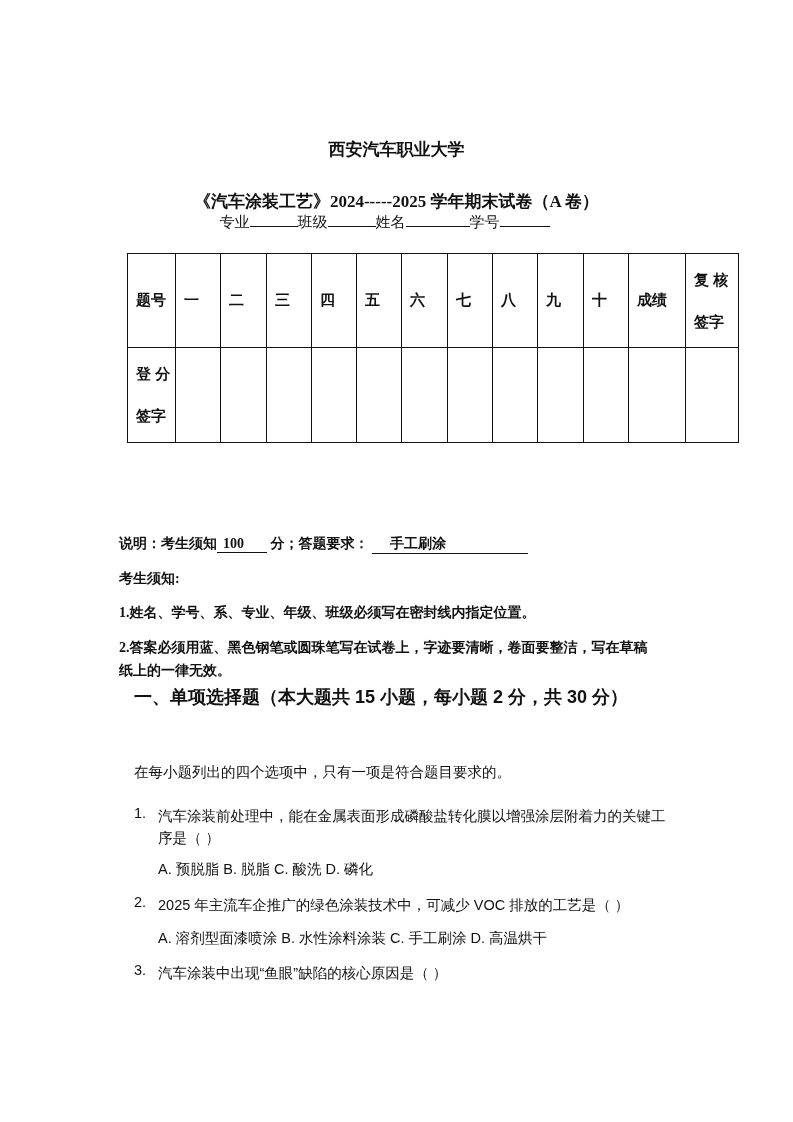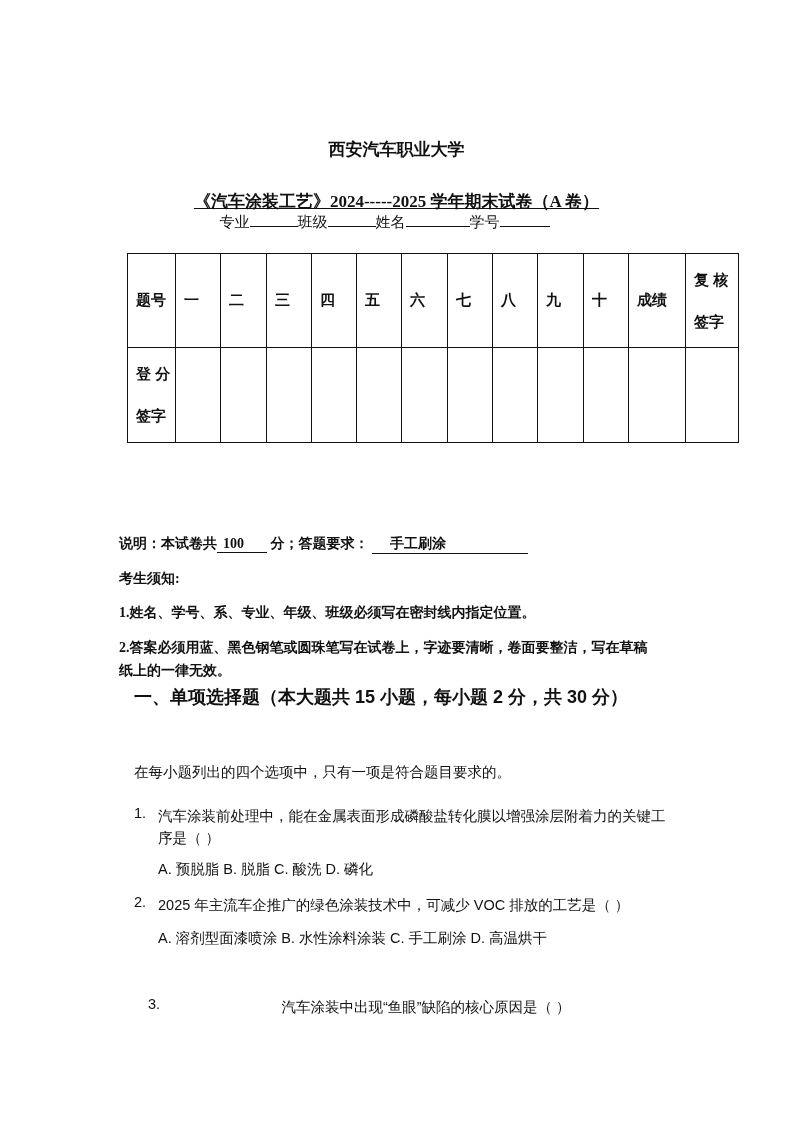--- a/index.html
+++ b/index.html
@@ -1,21 +1,21 @@
 <!DOCTYPE html>
 <html><head>
 <meta charset="utf-8">
 <style>
   html, body { margin:0; padding:0; background:#fff; }
   body { width:793px; height:1122px; position:relative; overflow:hidden; color:#111;
          font-family:"Liberation Serif","DejaVu Serif",serif; }
   .abs { position:absolute; }
   .title { left:0; width:793px; text-align:center; font-weight:bold; font-size:17px;margin-top:32px; }
   #uni { top:106px; }
-  #exam { top:158px;text-decoration:underline; }
+  #exam { top:158px; }
   .info { top:212px; left:0; width:769px; text-align:center; font-family:"Liberation Sans","DejaVu Sans",sans-serif; font-size:15px; }
   .info .blank { display:inline-block; border-bottom:1px solid #111; height:14px; vertical-align:baseline; }
   table.score { position:absolute; left:127px; top:253px; border-collapse:collapse;
                 font-family:"Liberation Sans","DejaVu Sans",sans-serif; font-size:15px; font-weight:bold; }
   table.score td { border:1.3px solid #111; padding:0 0 0 8px; text-align:left; vertical-align:middle; }
   .r1 td { height:93px; }
   .r2 td { height:52px; }
   .r3 td { height:94px; }
   .two-line { line-height:42px; }
   .bold { font-weight:bold; }
@@ -82,21 +82,21 @@
         <td></td>
         <td></td>
         <td></td>
         <td></td>
         <td></td>
   </tr>
 </tbody>
   </table>
 
 <div class="abs line bold" style="top:535px;">
-  <span>说明：本试卷共</span><span class="u" style="width:44px;padding-left:6px;">100</span>
+  <span>说明：考生须知</span><span class="u" style="width:44px;padding-left:6px;">100</span>
   <span>分；答题要求：</span>
   <span class="u" style="width:138px;padding-left:18px;">手工刷涂</span>
 </div>
 <div class="abs line bold" style="top:570px;">考生须知:</div>
 <div class="abs line bold" style="top:604px;">1.姓名、学号、系、专业、年级、班级必须写在密封线内指定位置。</div>
 <div class="abs line bold" style="top:639px;">2.答案必须用蓝、黑色钢笔或圆珠笔写在试卷上，字迹要清晰，卷面要整洁，写在草稿</div>
 <div class="abs line bold" style="top:662px;">纸上的一律无效。</div>
 
 <div class="abs sec">一、单项选择题（本大题共 15 小题，每小题 2 分，共 30 分）</div>
 <div class="abs p" style="left:134px; top:763px;">在每小题列出的四个选项中，只有一项是符合题目要求的。</div>
@@ -104,15 +104,15 @@
 <div class="abs p q" style="top:805px;">
   <span class="num">1.</span><span class="txt">汽车涂装前处理中，能在金属表面形成磷酸盐转化膜以增强涂层附着力的关键工序是（ ）</span>
 </div>
 <div class="abs p opts" style="top:860px;">A. 预脱脂 B. 脱脂 C. 酸洗 D. 磷化</div>
 
 <div class="abs p q" style="top:894px;">
   <span class="num">2.</span><span class="txt">2025 年主流车企推广的绿色涂装技术中，可减少 VOC 排放的工艺是（ ）</span>
 </div>
 <div class="abs p opts" style="top:929px;">A. 溶剂型面漆喷涂 B. 水性涂料涂装 C. 手工刷涂 D. 高温烘干</div>
 
-<div class="abs p q" style="top:996px;text-align:center;">
+<div class="abs p q" style="top:962px;">
   <span class="num">3.</span><span class="txt">汽车涂装中出现“鱼眼”缺陷的核心原因是（ ）</span>
 </div>
 
 </body></html>

